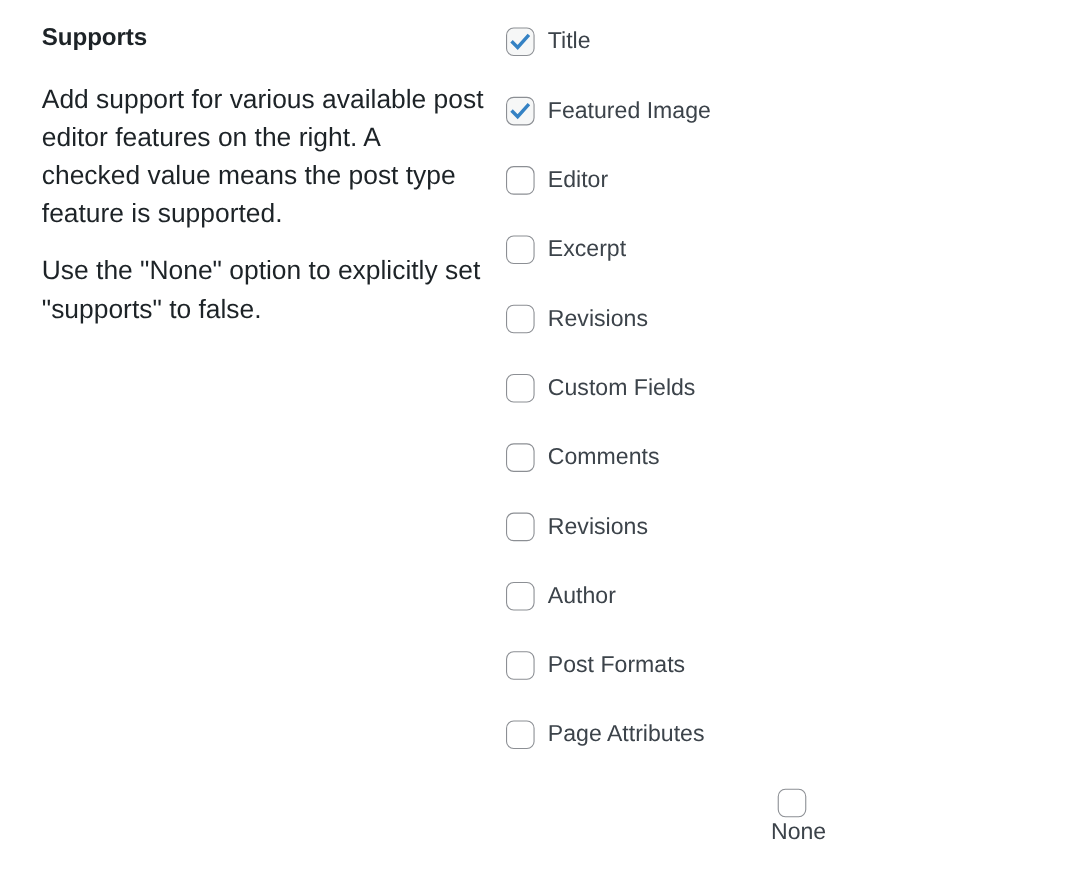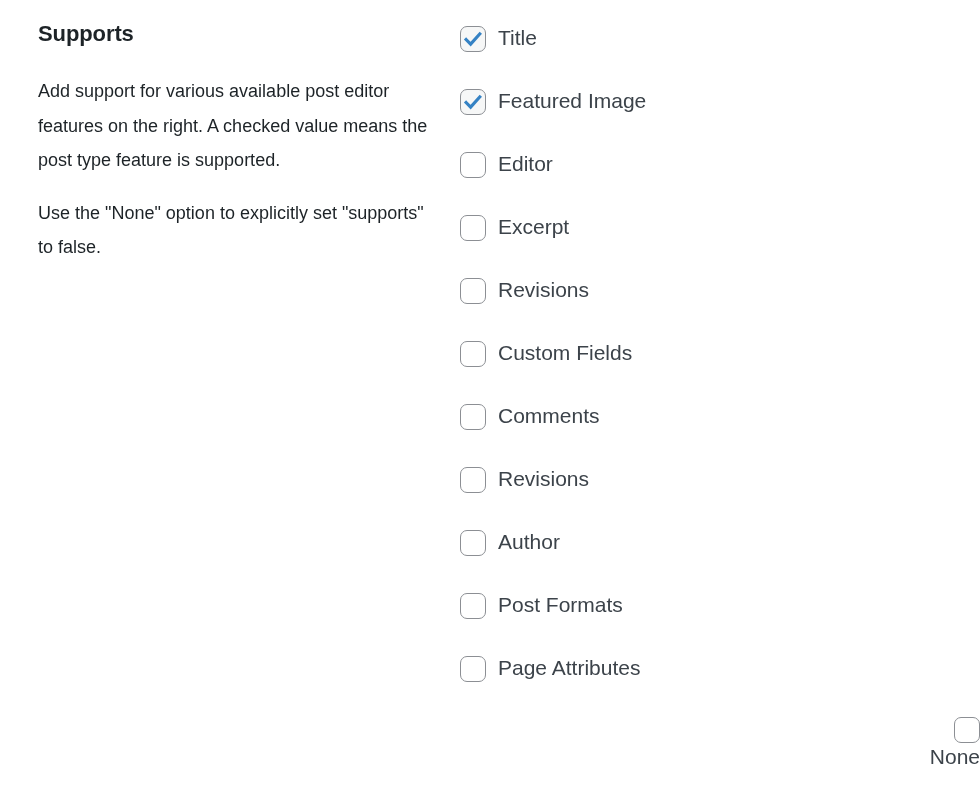--- a/index.html
+++ b/index.html
@@ -36,39 +36,39 @@
     margin: 0;
     font-size: 22px;
     font-weight: 700;
     line-height: 28px;
     color: #1d2327;
     letter-spacing: -0.1px;
   }
 
   .desc-para {
     margin: 26px 0 0 0;
-    font-size: 18px;
+    font-size: 24px;
     line-height: 34.5px;
     color: #1d2327;
     width: 402px;
   }
   .desc-para + .desc-para {
     margin-top: 18px;
   }
 
   
   .options-col {
     flex: 1 1 auto;
     padding: 24px 0 0 14px;
     box-sizing: border-box;
   }
 
   .option-row {
     display: flex;
-    align-items: flex-end;
+    align-items: center;
     height: 28px;
     margin-bottom: 35px;
     cursor: default;
   }
   .option-row:last-child {
     margin-bottom: 0;
     flex-direction: column;
   }
 
   .cbox {

